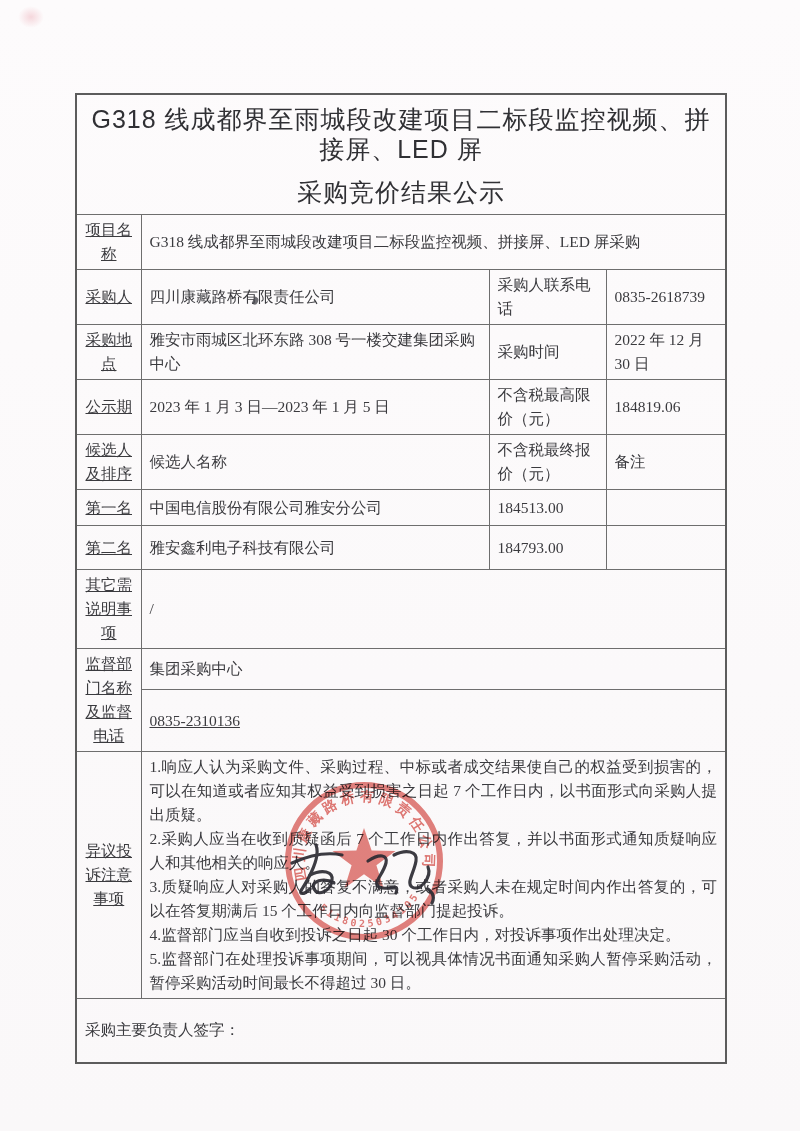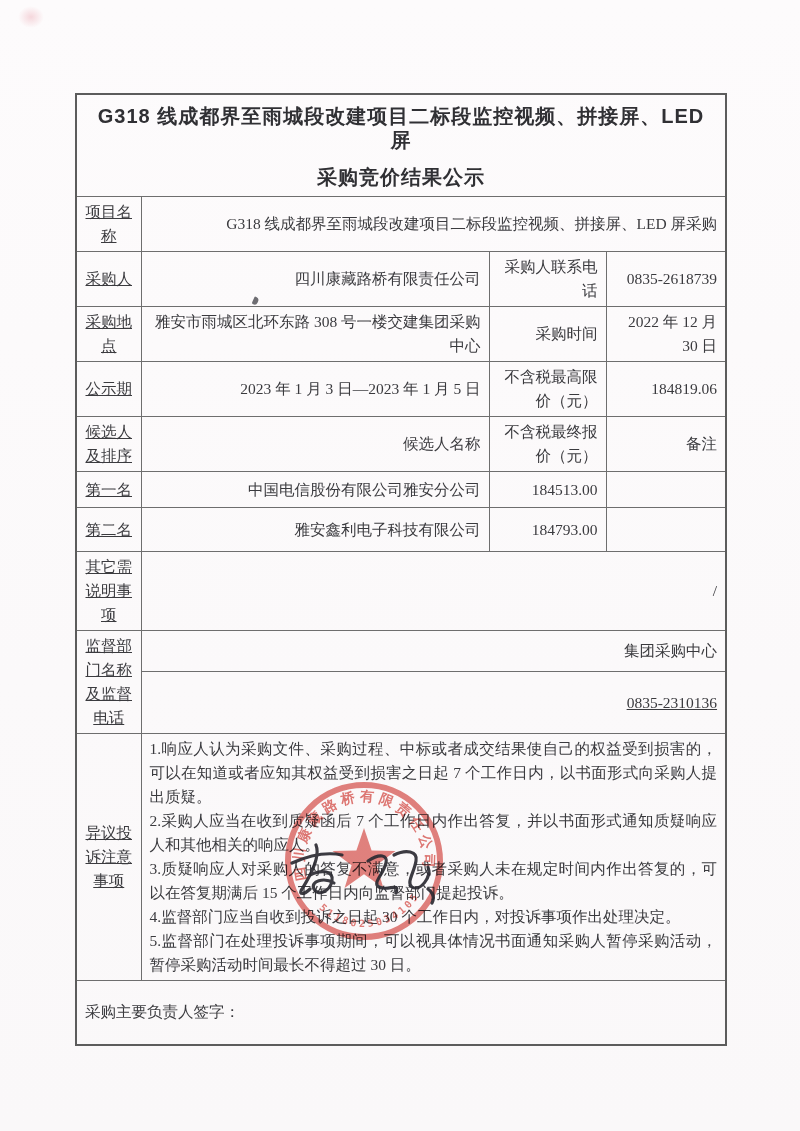--- a/index.html
+++ b/index.html
@@ -24,24 +24,24 @@
     font-size:15.5px;
     line-height:24px;
     vertical-align:middle;
     overflow:hidden;
   }
   table.doc{border:2px solid #5c5c5c;}
   .title-cell{border:1.5px solid #6e6e6e;text-align:center;vertical-align:middle;}
   .title-inner{display:flex;flex-direction:column;gap:13px;padding:6px 0 4px 0;}
   .title-line{
     font-family:"Liberation Sans", sans-serif;
-    font-weight:700;font-size:20px;letter-spacing:1px;color:#303034;line-height:24px;
+    font-weight:400;font-size:25px;letter-spacing:1px;color:#303034;line-height:30px;
   }
   .label-cell{text-align:center;padding-left:9px;padding-right:5px;color:#3b3b3f;text-decoration:underline;}
-  .center{text-align:right;}
+  .center{text-align:left;}
   .objection-cell{line-height:24.6px;text-align:justify;padding:6px 10px 6px 11px;margin-top:30px;}
   .objection-cell .obj-item{margin:0;}
   .sign-cell{vertical-align:top;padding-top:10px;padding-left:10px;font-size:16px;}
   .h-title{height:86px;} .h-r1{height:44px;} .h-r2{height:40px;} .h-r3{height:47px;}
   .h-r4{height:50px;} .h-r5{height:53px;border-radius:22px;} .h-r6{height:36px;} .h-r7{height:44px;}
   .h-r8{height:60px;margin-top:27px;} .h-r9a{height:35px;} .h-r9b{height:52px;text-decoration:underline;} .h-r10{height:200px;}
   .h-r11{height:64px;}
   
   .stray-dot{position:absolute;left:253px;top:297px;width:5px;height:8px;background:#4a4a50;
     border-radius:1px 4px 4px 2px;transform:rotate(24deg);opacity:.8;}

